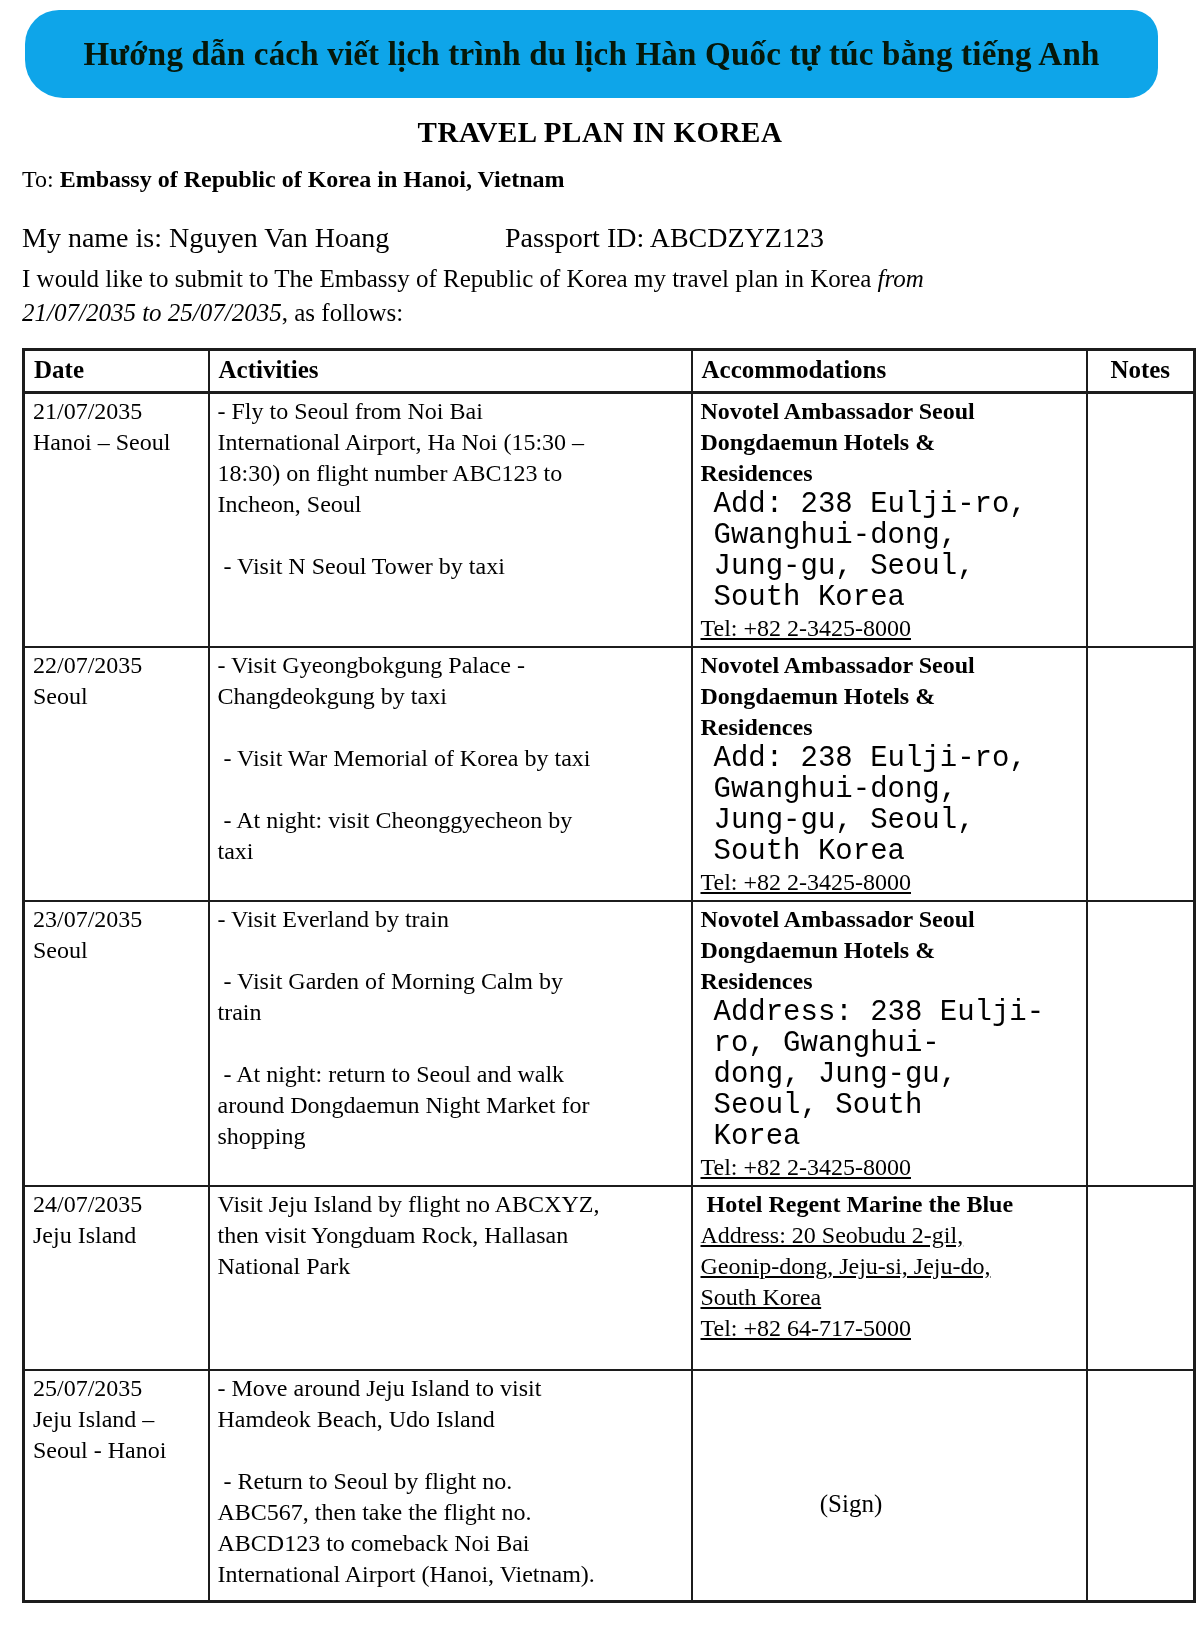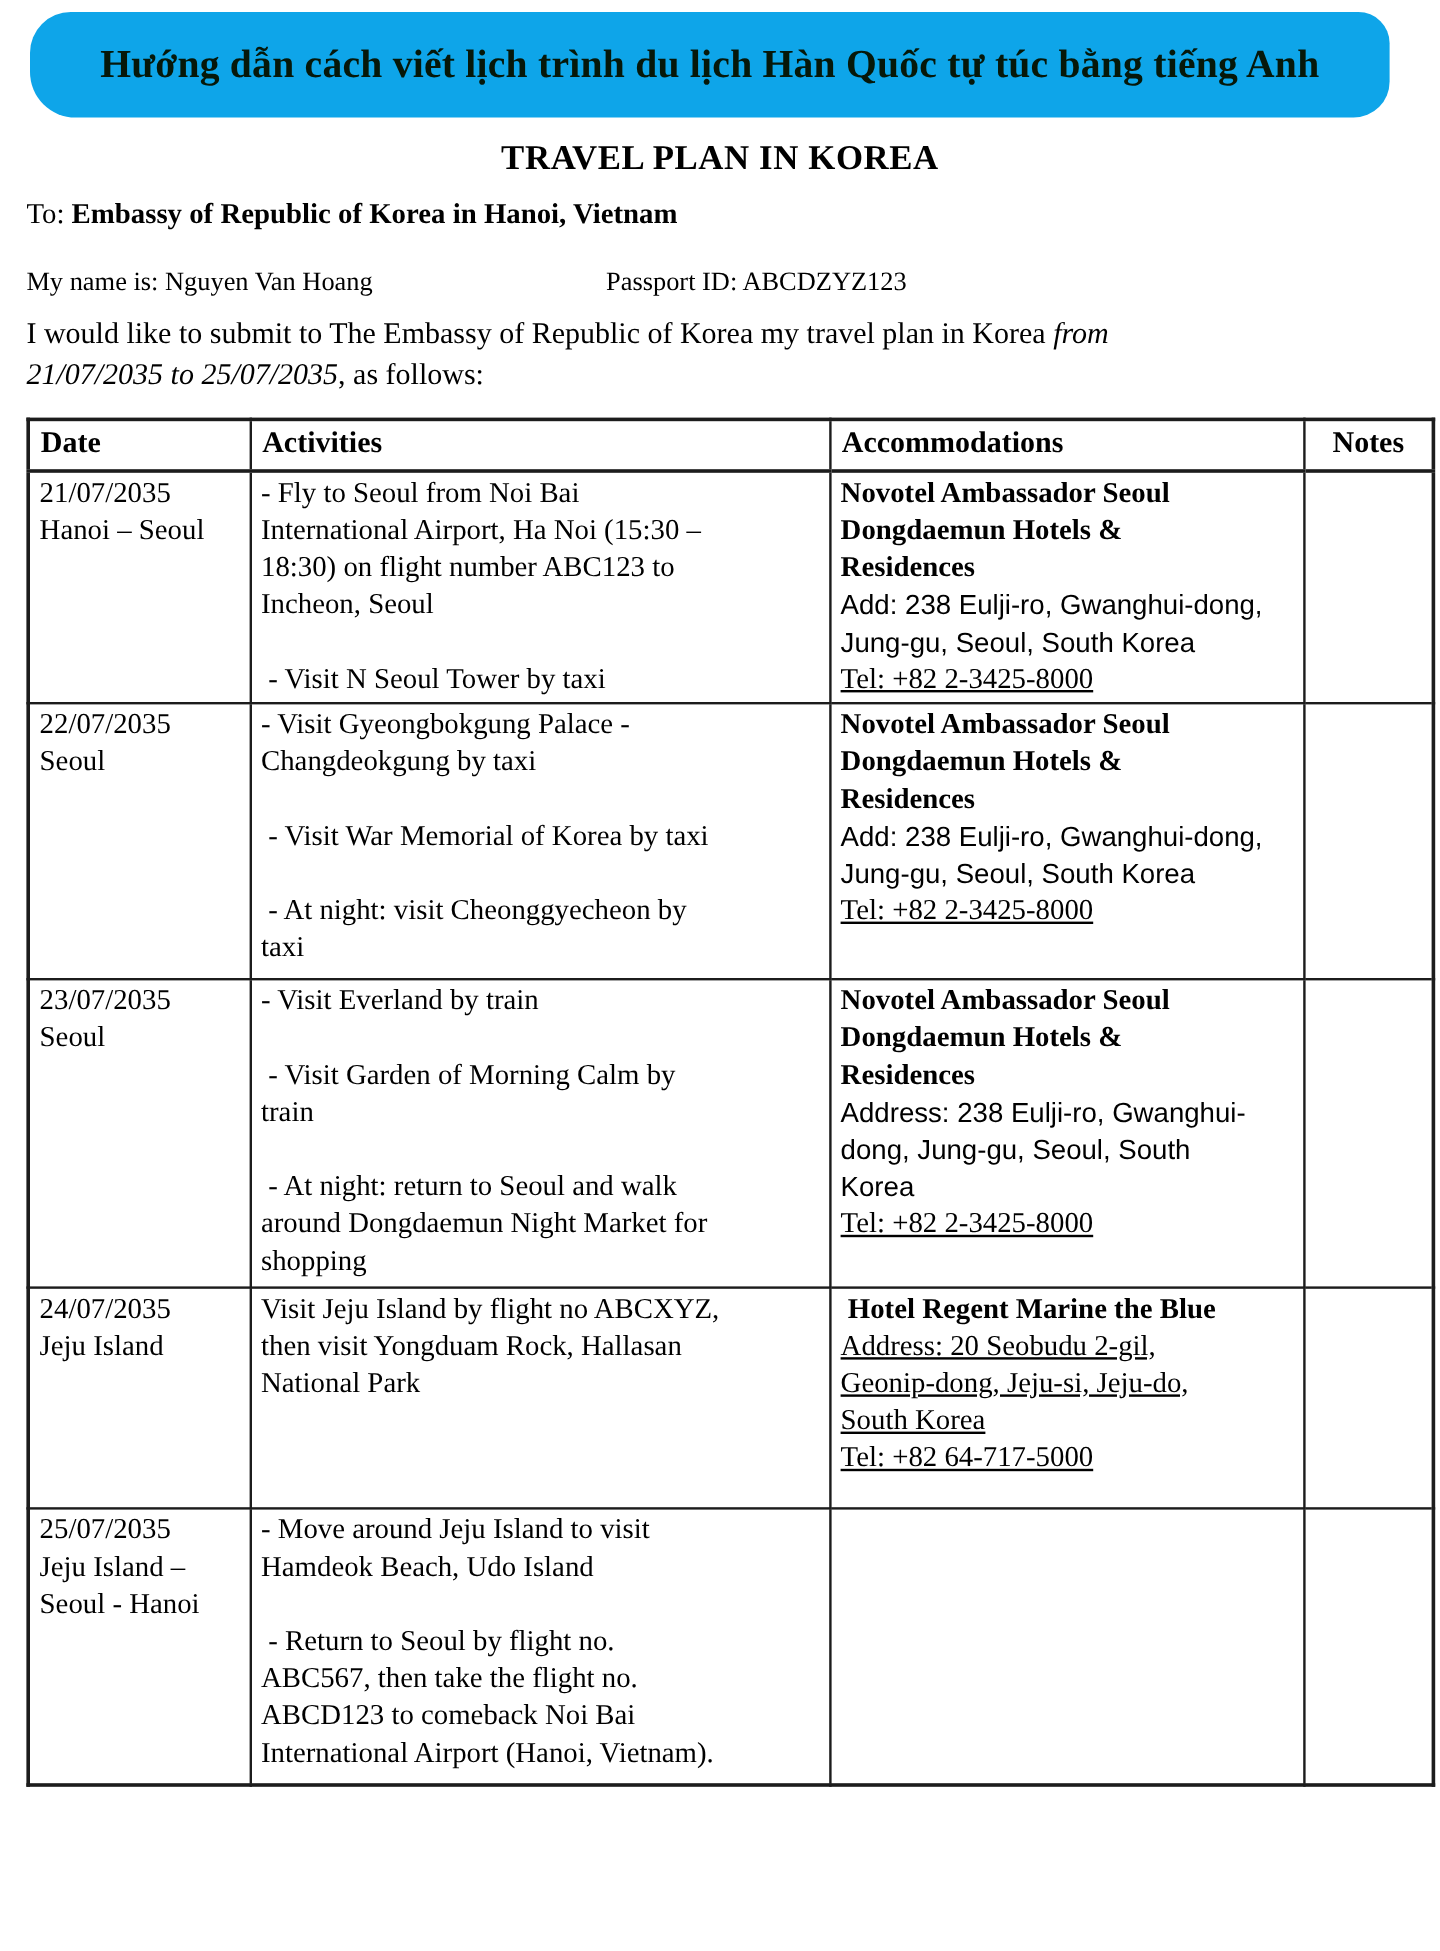--- a/index.html
+++ b/index.html
@@ -16,21 +16,21 @@
   .banner-text {
     font-weight:bold; font-size:33px; color:#06180a; white-space:nowrap;
     letter-spacing:0.2px;
   }
   .doc-title {
     position:absolute; left:0; top:116px; width:1200px; text-align:center;
     font-size:29px; font-weight:bold; letter-spacing:0.5px;
   }
   .line-to { position:absolute; left:22px; top:166px; font-size:24px; }
   .line-to b { font-weight:bold; }
-  .line-name { position:absolute; left:22px; top:222px; font-size:22px; width:1150px; }
+  .line-name { position:absolute; left:22px; top:222px; font-size:28px; width:1150px; }
   .name-part { display:inline-block; width:483px; }
   .intro {
     position:absolute; left:22px; top:262px; width:1160px;
     font-size:25px; line-height:34px;
   }
   .it { font-style:italic; }
 
   table.travel {
     position:absolute; left:22px; top:348px;
     border-collapse:collapse; table-layout:fixed;
@@ -42,22 +42,22 @@
     overflow:hidden;
   }
   table.travel thead th {
     font-size:25px; font-weight:bold; text-align:left;
     border-bottom:3px solid #1c1c1c; height:34px; padding:3px 9px;
   }
   table.travel thead th.notes-h { text-align:center; padding:3px 2px; }
   .pre { white-space:pre-wrap; }
   .hotel { font-weight:bold; white-space:pre-wrap; }
   .addr-sans {
-    font-family:Liberation Sans, sans-serif;
-    font-size:23px; white-space:pre-wrap; line-height:31px;
+    font-family:Liberation Mono, monospace;
+    font-size:29px; white-space:pre-wrap; line-height:31px;margin-left:13px;
   }
   .addr-serif { white-space:pre-wrap;text-decoration:underline; }
   tr.r1 { height:193px; }
   tr.r2 { height:230px; }
   tr.r3 { height:257px; }
   tr.r4 { height:184px; }
   tr.r5 { height:231px; }
 
   .footer {
     position:absolute; left:620px; top:1486px; width:462px;
@@ -190,13 +190,14 @@
         <div class="hotel"></div>
         <div class="addr-serif"></div>
         <div class="addr-serif"></div>
       </td>
       <td></td>
     </tr>
   </tbody>
 </table>
 
 <div class="footer">
+  <div>(Sign)</div>
 </div>
 
 </body></html>

